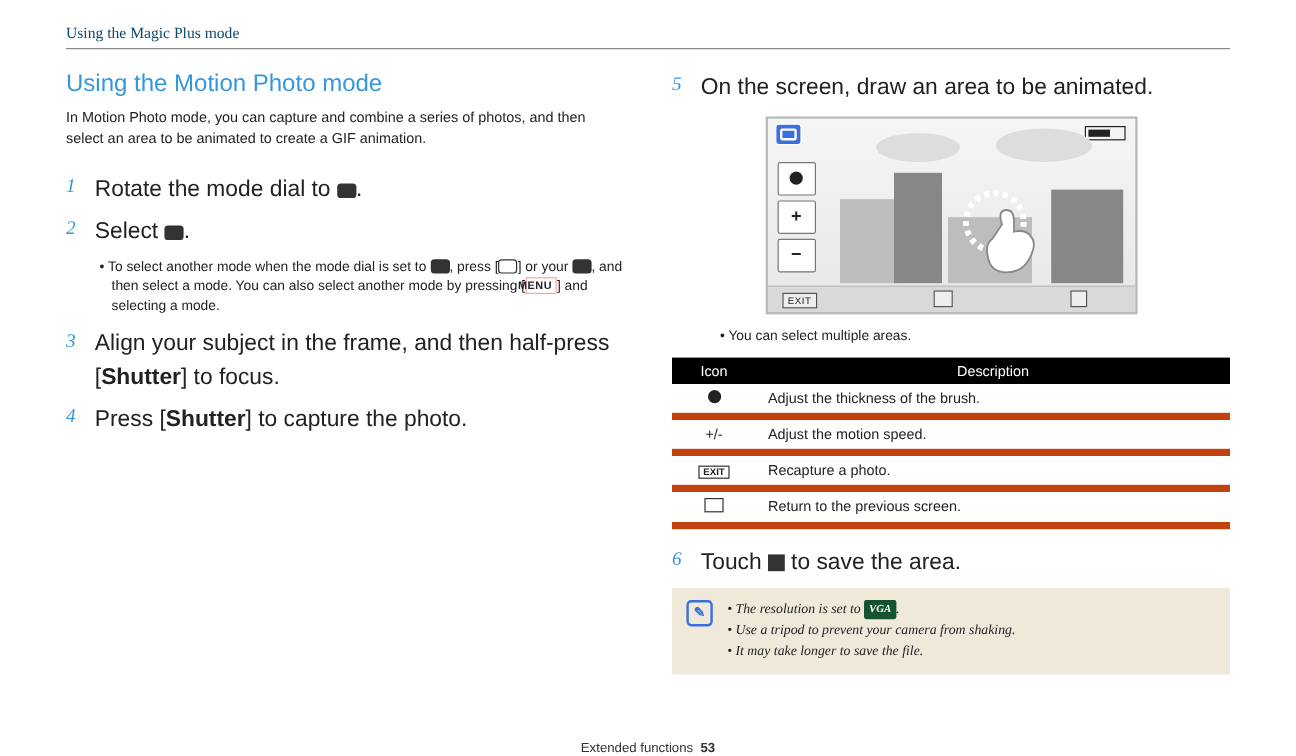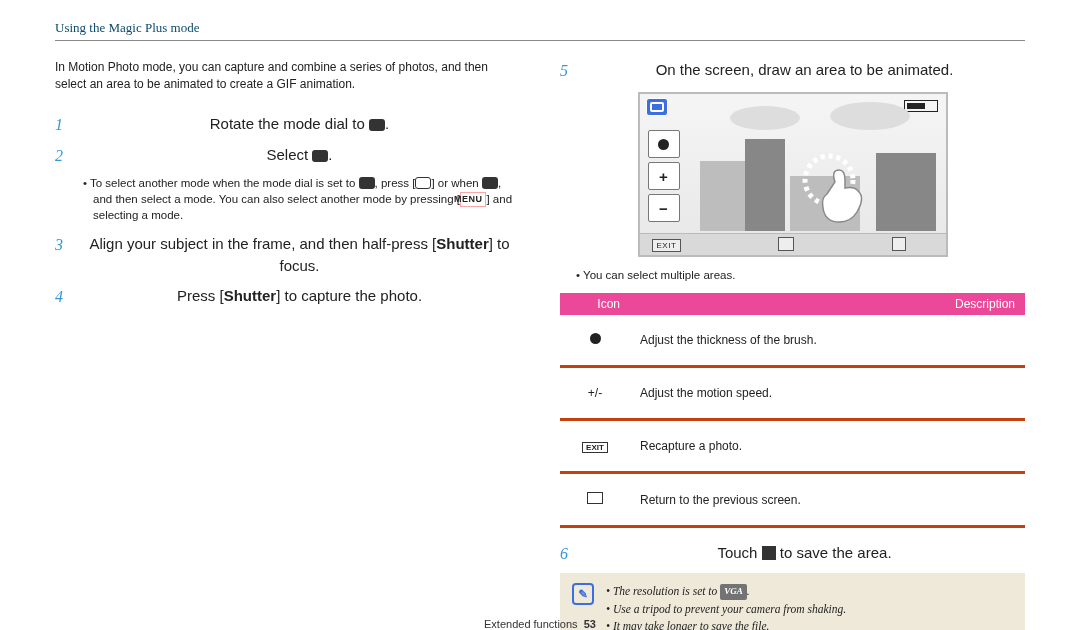--- a/index.html
+++ b/index.html
@@ -41,21 +41,21 @@
     line-height: 1.45;
   }
   .step-num {
     color: #3498db;
     font-style: italic;
     font-family: Georgia, serif;
     font-size: 16px;
     width: 14px;
     flex-shrink: 0;
   }
-  .step-body { flex: 1; font-size: 15px; text-align: center; }
+  .step-body { flex: 1; font-size: 19px; }
   .sub-bullet {
     font-size: 11.5px;
     margin: 4px 0 10px 28px;
     line-height: 1.4;
     text-indent: -10px;
     padding-left: 10px;
   }
   .sub-bullet::before { content: "• "; }
   .inline-chip {
     display: inline-block;
@@ -132,31 +132,31 @@
   .illus .backicon{
     position:absolute; left:138px; bottom:4px; width:16px;height:14px;border:1px solid #555; background:#eee;
   }
   .illus .saveicon{
     position:absolute; right:40px; bottom:4px; width:14px;height:14px;border:1px solid #555; background:#eee;
   }
 
   
   table.idt { border-collapse: collapse; width: 100%; margin: 6px 0 14px 0; font-size:12px;}
   table.idt th {
-    background: #ec4899; color: #fff; text-align: right;
+    background: #000000; color: #fff; text-align: center;
     padding: 4px 10px; font-weight: normal; font-size:12px;
   }
   table.idt th:first-child{width:70px;}
-  table.idt td { padding: 18px 10px; border-bottom: 3px solid #c2410c; }
+  table.idt td { padding: 5px 10px; border-bottom: 6px solid #c2410c; }
   table.idt td:first-child{text-align:center;}
   .icon-dot{display:inline-block;width:11px;height:11px;background:#222;border-radius:50%;}
   .icon-exit{display:inline-block;border:1px solid #333;padding:0 3px;font-size:8px;font-weight:bold;}
   .icon-ret{display:inline-block;width:16px;height:12px;border:1px solid #333;}
   .icon-save{display:inline-block;width:14px;height:14px;background:#333;vertical-align:-2px;}
-  .vga-chip{display:inline-block;background:#737373;color:#fff;font-size:9px;font-weight:bold;padding:1px 4px;border-radius:2px;vertical-align:1px;}
+  .vga-chip{display:inline-block;background:#14532d;color:#fff;font-size:9px;font-weight:bold;padding:1px 4px;border-radius:2px;vertical-align:1px;}
 
   
   .note {
     background: #efe9da;
     display:flex; gap:12px;
     padding:10px 12px; font-size:11.5px; line-height:1.5;
     font-family: Georgia, serif; font-style: italic;
   }
   .note .nicon{
     width:22px;height:22px;border:2px solid #3b6fe0;border-radius:4px;
@@ -174,37 +174,38 @@
 </style>
 </head>
 <body>
 
 <div class="header-bar">Using the Magic Plus mode</div>
 <hr class="header-rule">
 
 <div class="columns">
 
   <div class="col">
+    <h1 class="section-title">Using the Motion Photo mode</h1>
     <p class="intro">In Motion Photo mode, you can capture and combine a series of photos, and then select an area to be animated to create a GIF animation.</p>
 
     <div class="step">
       <div class="step-num">1</div>
       <div class="step-body">
         <span>Rotate the mode dial to </span><span class="inline-chip"></span><span>.</span>
       </div>
     </div>
 
     <div class="step">
       <div class="step-num">2</div>
       <div class="step-body">
         <span>Select </span><span class="inline-chip"></span><span>.</span>
       </div>
     </div>
     <div class="sub-bullet">
-      <span>To select another mode when the mode dial is set to </span><span class="inline-chip"></span><span>, press [</span><span class="inline-chip outline"></span><span>] or when </span><span class="inline-chip"></span><span>, and then select a mode. You can also select another mode by pressing [</span><span class="menu-chip">MENU</span><span>] and selecting a mode.</span>
+      <span>To select another mode when the mode dial is set to </span><span class="inline-chip"></span><span>, press [</span><span class="inline-chip outline"></span><span>] or your </span><span class="inline-chip"></span><span>, and then select a mode. You can also select another mode by pressing [</span><span class="menu-chip">MENU</span><span>] and selecting a mode.</span>
     </div>
 
     <div class="step">
       <div class="step-num">3</div>
       <div class="step-body">
         <span>Align your subject in the frame, and then half-press [</span><span class="bold">Shutter</span><span>] to focus.</span>
       </div>
     </div>
 
     <div class="step">
@@ -242,21 +243,21 @@
           <circle cx="28" cy="28" r="24" fill="none" stroke="#fff" stroke-width="5" stroke-dasharray="4 4"></circle>
           <path d="M34 30 q-4 -12 4 -12 q6 0 6 10 l0 8 q10 -2 14 4 q6 6 -2 20 q-6 10 -18 10 q-14 0 -16 -14 q-2 -10 4 -14 z" fill="#fff" stroke="#888" stroke-width="1.5"></path>
         </svg>
       </div>
       <div class="bottombar"></div>
       <div class="exit">EXIT</div>
       <div class="backicon"></div>
       <div class="saveicon"></div>
     </div>
 
-    <div class="sub-bullet" style="margin-left:16px">You can select multiple areas.</div>
+    <div class="sub-bullet" style="margin-left:40px">You can select multiple areas.</div>
 
     <table class="idt">
       <tbody>
           <tr>
         <th>Icon</th>
         <th>Description</th>
       </tr>
       <tr>
         <td><span class="icon-dot"></span></td>
         <td>Adjust the thickness of the brush.</td>

